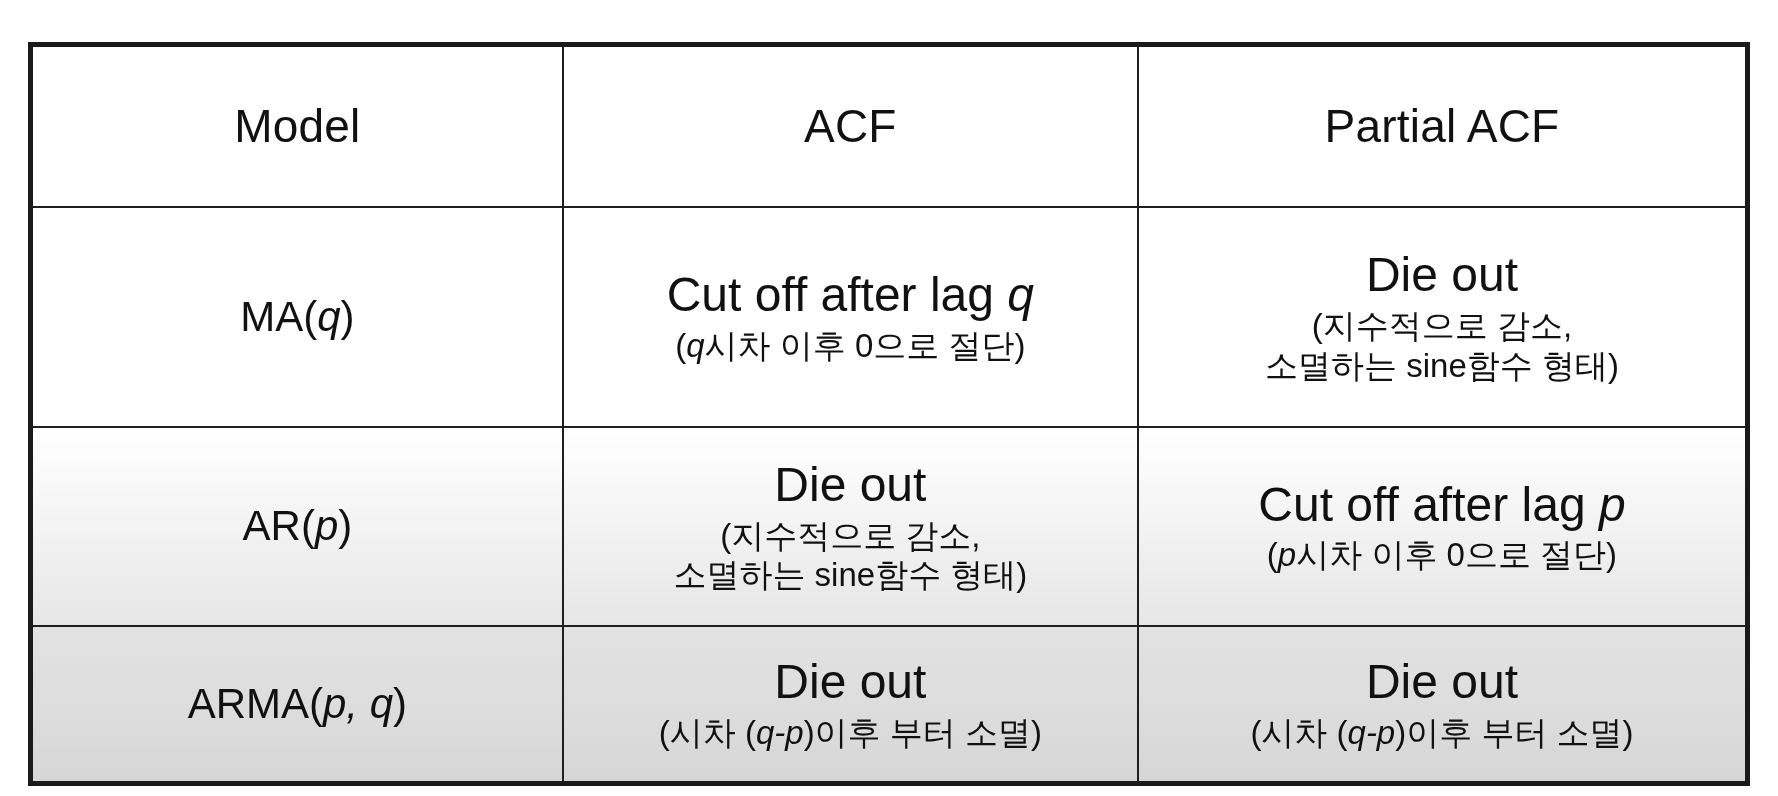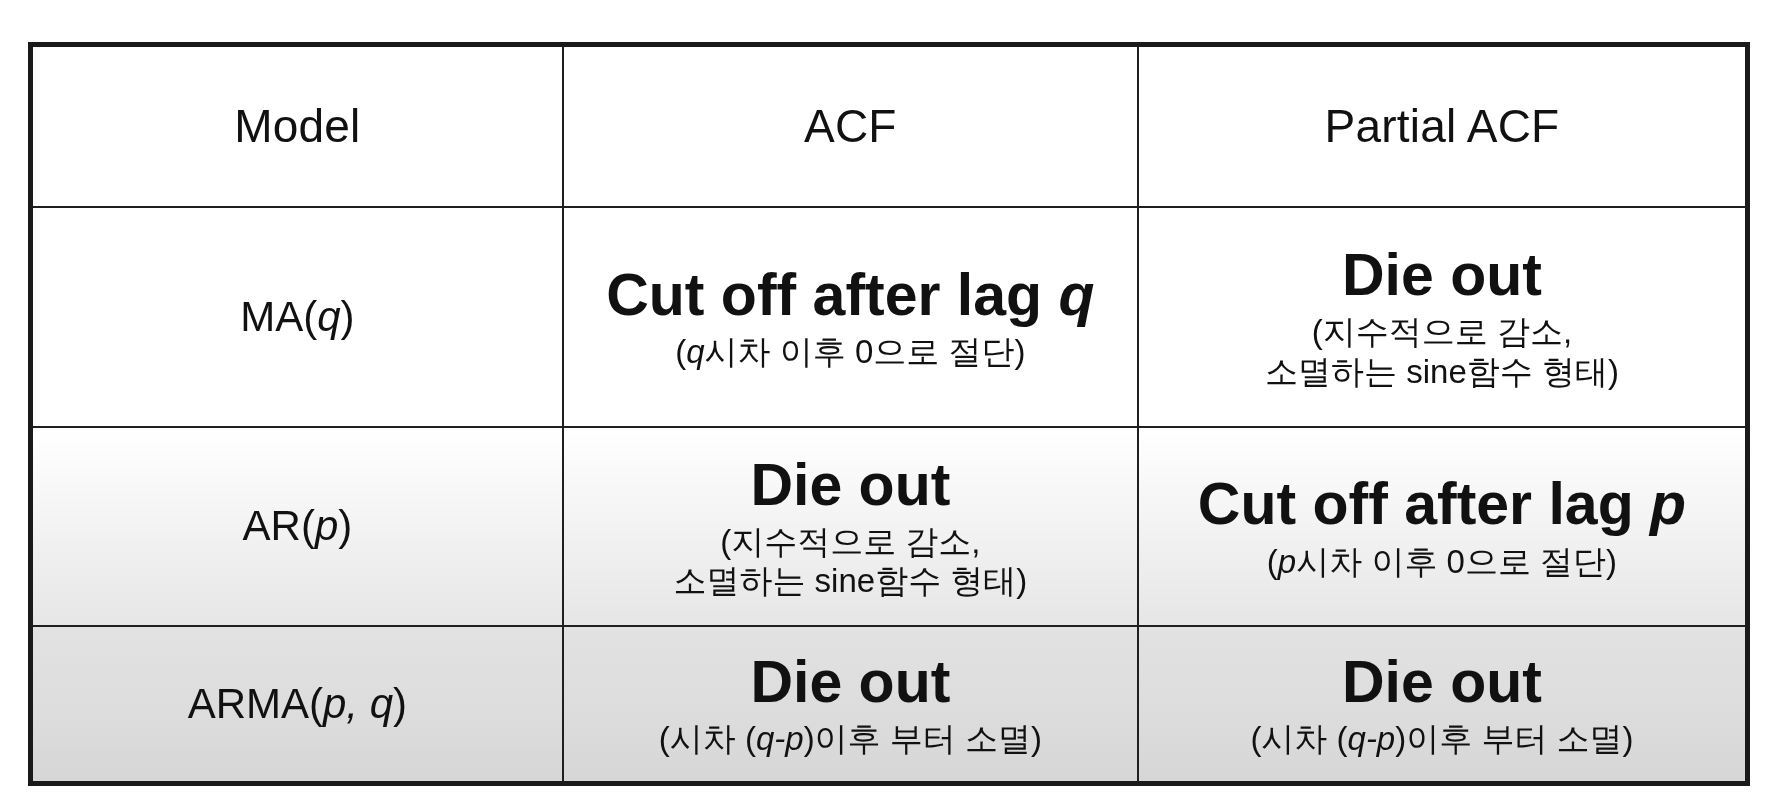--- a/index.html
+++ b/index.html
@@ -62,22 +62,22 @@
     font-size: 42px;
     font-weight: 400;
     line-height: 1.15;
     white-space: nowrap;
   }
   .model-label .ital {
     font-style: italic;
   }
 
   .cell-main {
-    font-size: 59px;
-    font-weight: 700;
+    font-size: 48px;
+    font-weight: 400;
     line-height: 1.12;
     white-space: nowrap;
   }
   .cell-main .ital { font-style: italic; }
 
   .cell-sub {
     font-size: 33px;
     font-weight: 400;
     line-height: 1.2;
     margin-top: 4px;

